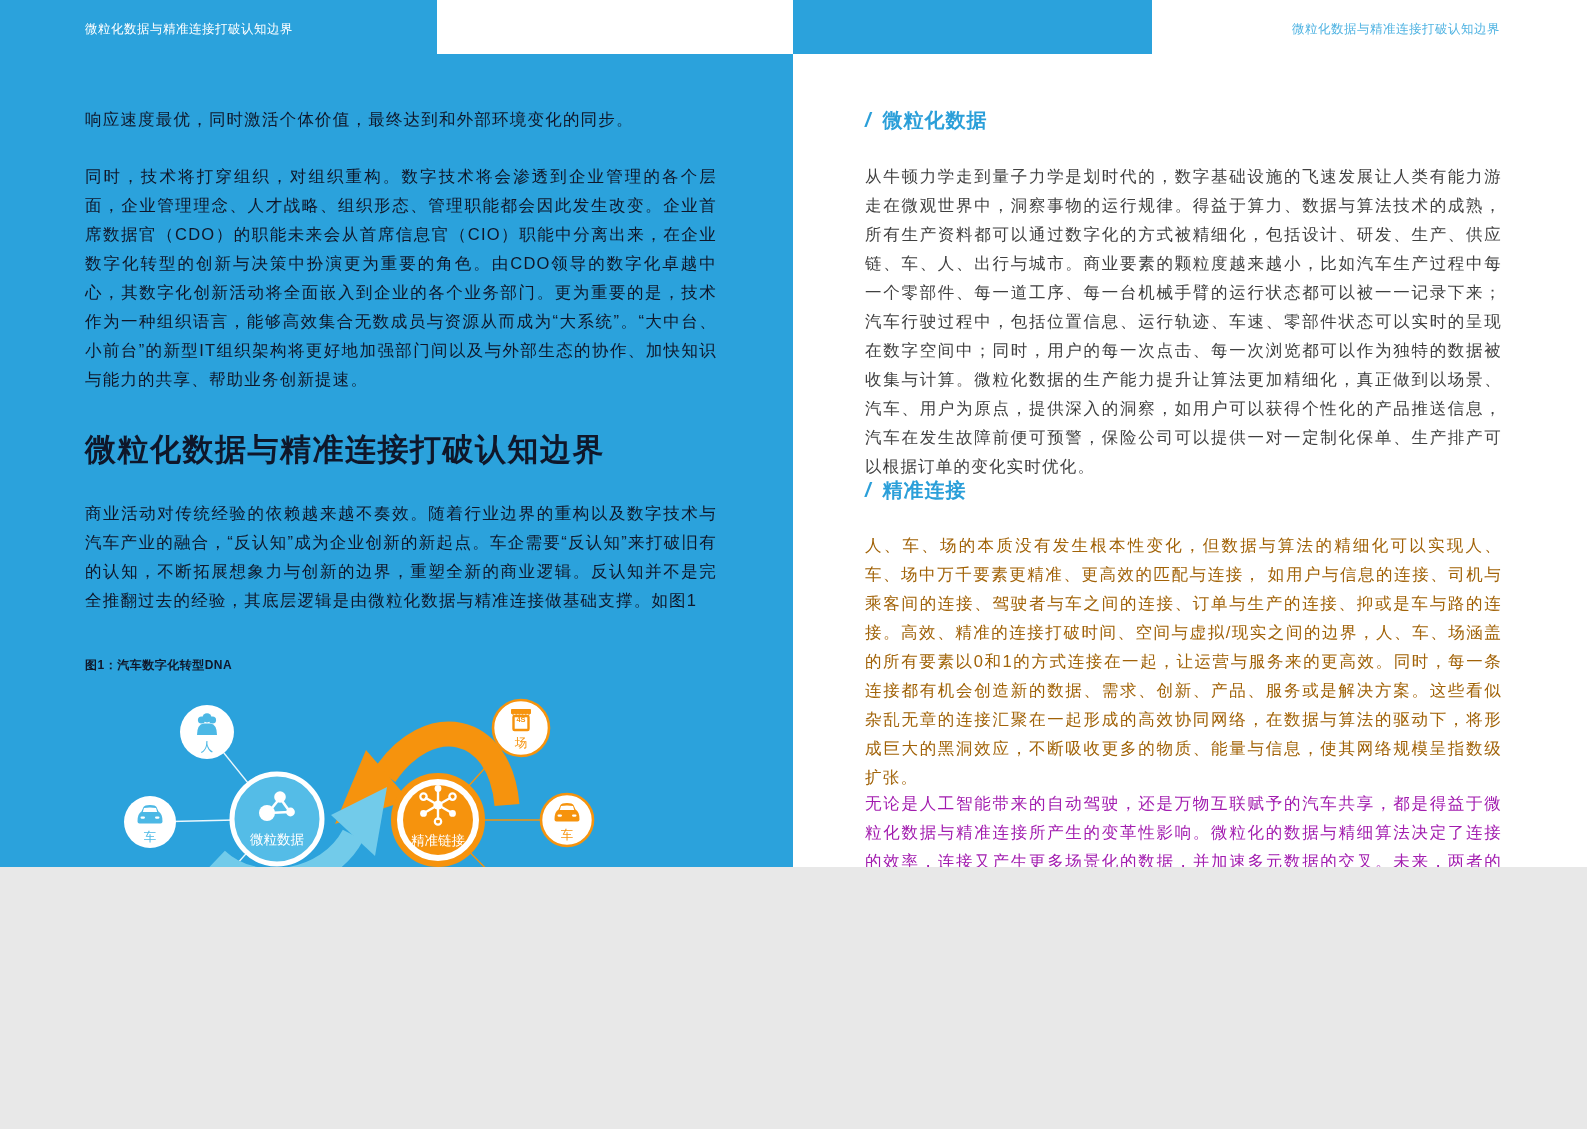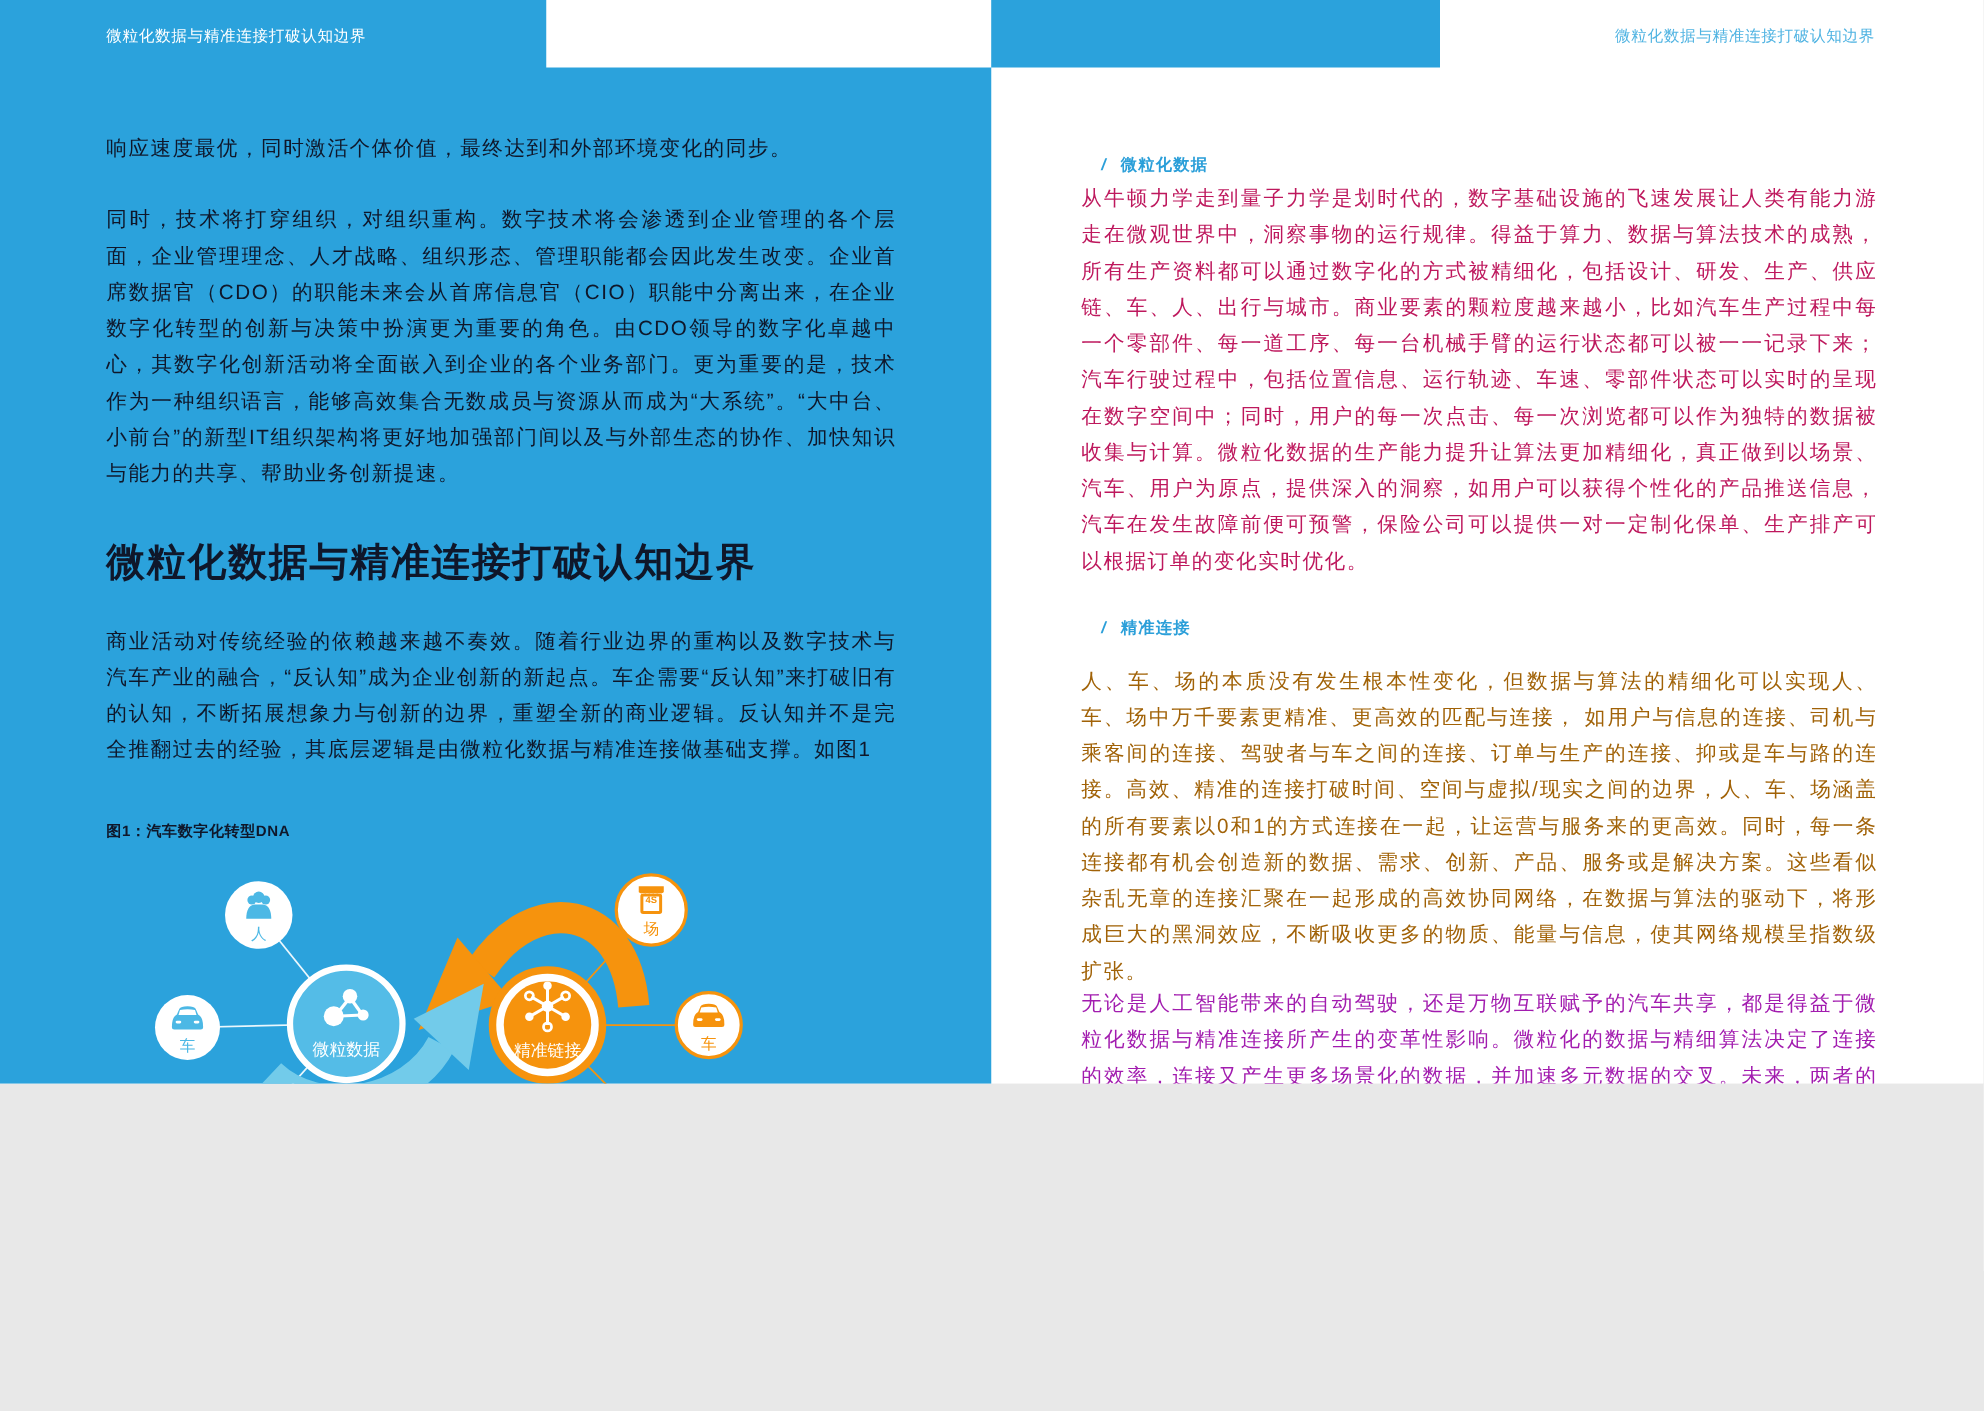--- a/index.html
+++ b/index.html
@@ -45,25 +45,25 @@
   .fig-caption{
     top:657px;font-size:12px;font-weight:bold;letter-spacing:.5px;
   }
   .l-source{top:981px;font-size:12px;letter-spacing:1px;opacity:.95;}
   .pageno{position:absolute;font-size:15px;letter-spacing:1px;}
   .pn-left{left:85px;top:1042px;color:#ffffff;}
   .pn-right{right:86px;top:1056px;color:#c2410c;}
   
   .r-col{position:absolute;left:865px;width:637px;}
   .sec-heading{
-    margin:16px;font-size:13px;font-weight:bold;color:#2B9FD9;letter-spacing:1px;
+    margin:0;font-size:20px;font-weight:bold;color:#2B9FD9;letter-spacing:1px;
   }
   .sec-heading .slash{font-style:italic;font-weight:bold;margin-right:11px;}
   .r-h1{top:107px;}
-  .r-p1{top:145px;color:#be185d;}
+  .r-p1{top:162px;color:#404040;}
   .r-h2{top:477px;}
   .r-p2{top:531px;color:#a16207;}
   .r-p3{top:789px;color:#a21caf;}
   
   .diagram{position:absolute;left:70px;top:683px;}
   .svg-label{font-family:"Liberation Sans","DejaVu Sans",sans-serif;}
 </style>
 </head>
 <body>
 

